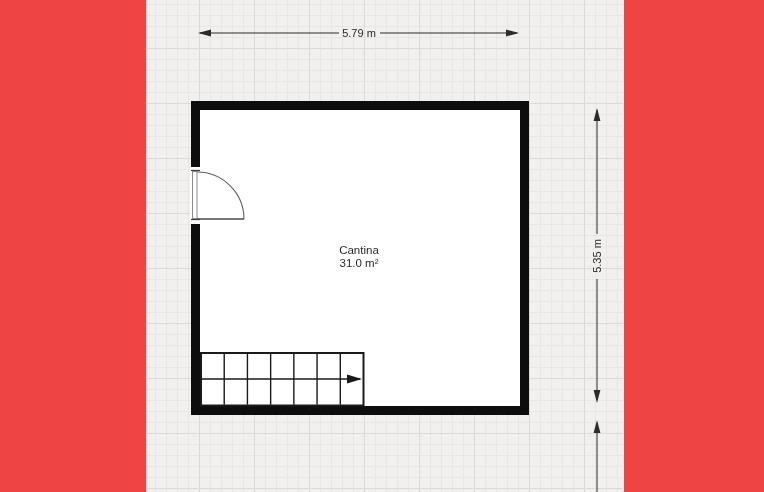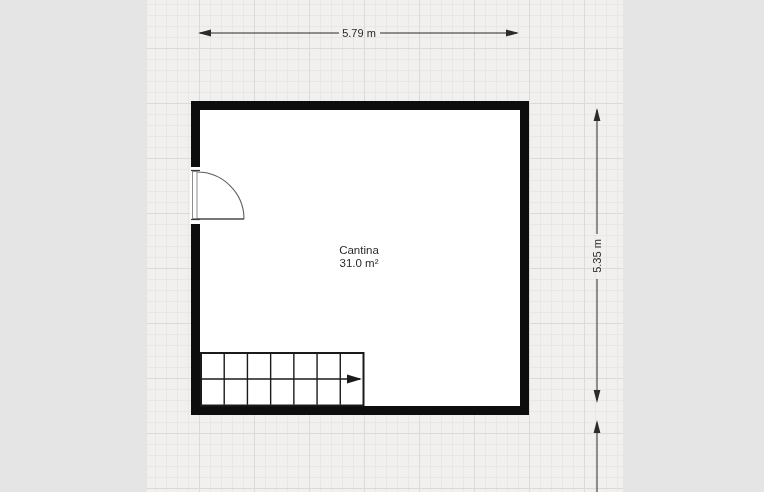--- a/index.html
+++ b/index.html
@@ -8,21 +8,21 @@
     width: 764px;
     height: 492px;
     background: #ffffff;
     overflow: hidden;
     font-family: "Liberation Sans", sans-serif;
   }
   .viewport {
     position: relative;
     width: 764px;
     height: 492px;
-    background: #e5e5e5;
+    background: #ef4444;
   }
   
   .canvas-grid {
     position: absolute;
     left: 146px;
     top: 0;
     width: 476px;
     height: 492px;
     background-color: #f1f0ee;
     border-left: 1px solid #e4e2df;

